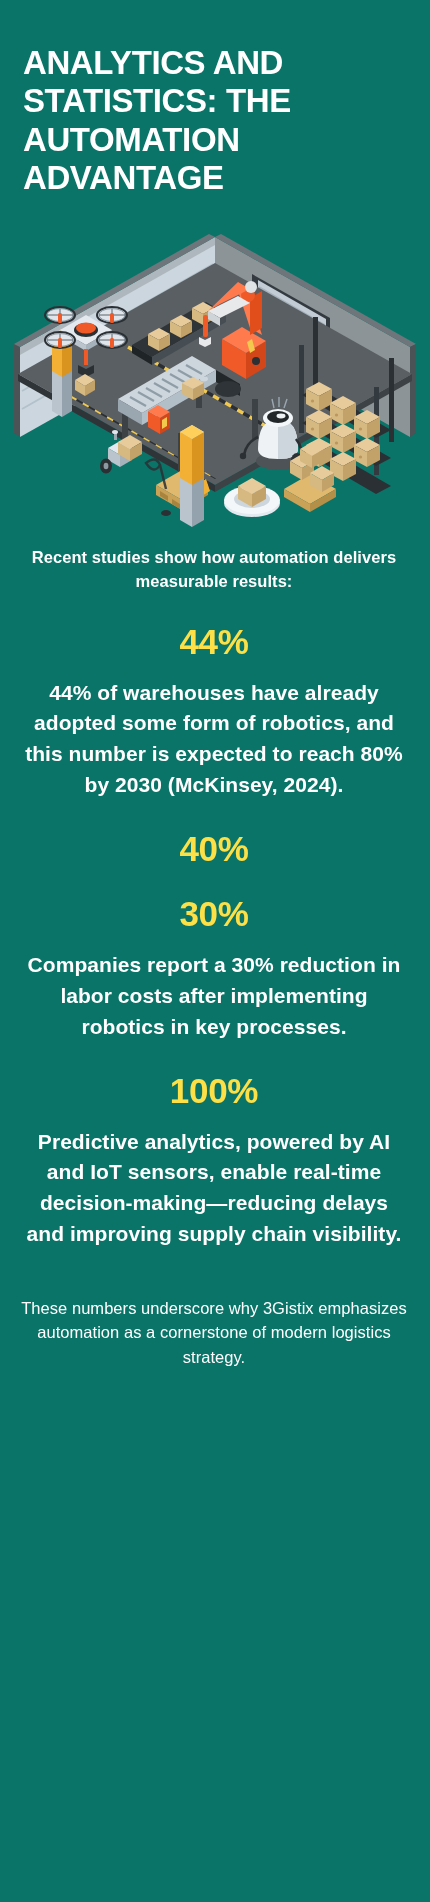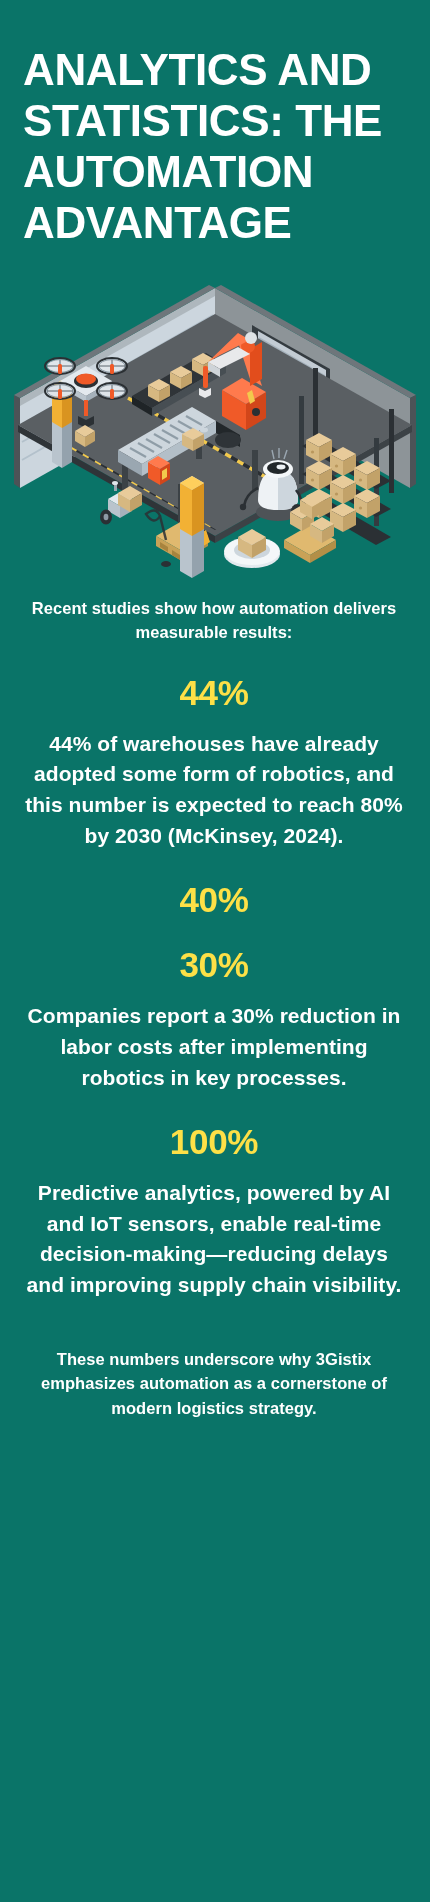--- a/index.html
+++ b/index.html
@@ -14,21 +14,21 @@
   .page{
     width:430px; height:1902px;
     background:#0a7468;
     position:relative;
     display:flex;
     flex-direction:column;
   }
   .title{
     color:#ffffff;
     font-weight:bold;
-    font-size:44px;
+    font-size:33px;
     line-height:1.16;
     letter-spacing:-0.4px;
     padding:44px 26px 0 23px;
     text-transform:uppercase;
   }
   .hero{
     margin-top:30px;
     width:430px;
     height:300px;
     position:relative;
@@ -61,21 +61,21 @@
     font-size:21px;
     line-height:1.47;
     font-weight:600;
     margin-top:19px;
     letter-spacing:0.05px;
   }
   .outro{
     color:#ffffff;
     font-size:16.5px;
     line-height:1.47;
-    font-weight:700;
+    font-weight:400;
     margin-top:46px;
     letter-spacing:0.05px;
   }
 </style>
 </head>
 <body>
 
 <div class="page">
 
   <h1 class="title">ANALYTICS AND STATISTICS: THE AUTOMATION ADVANTAGE</h1>

